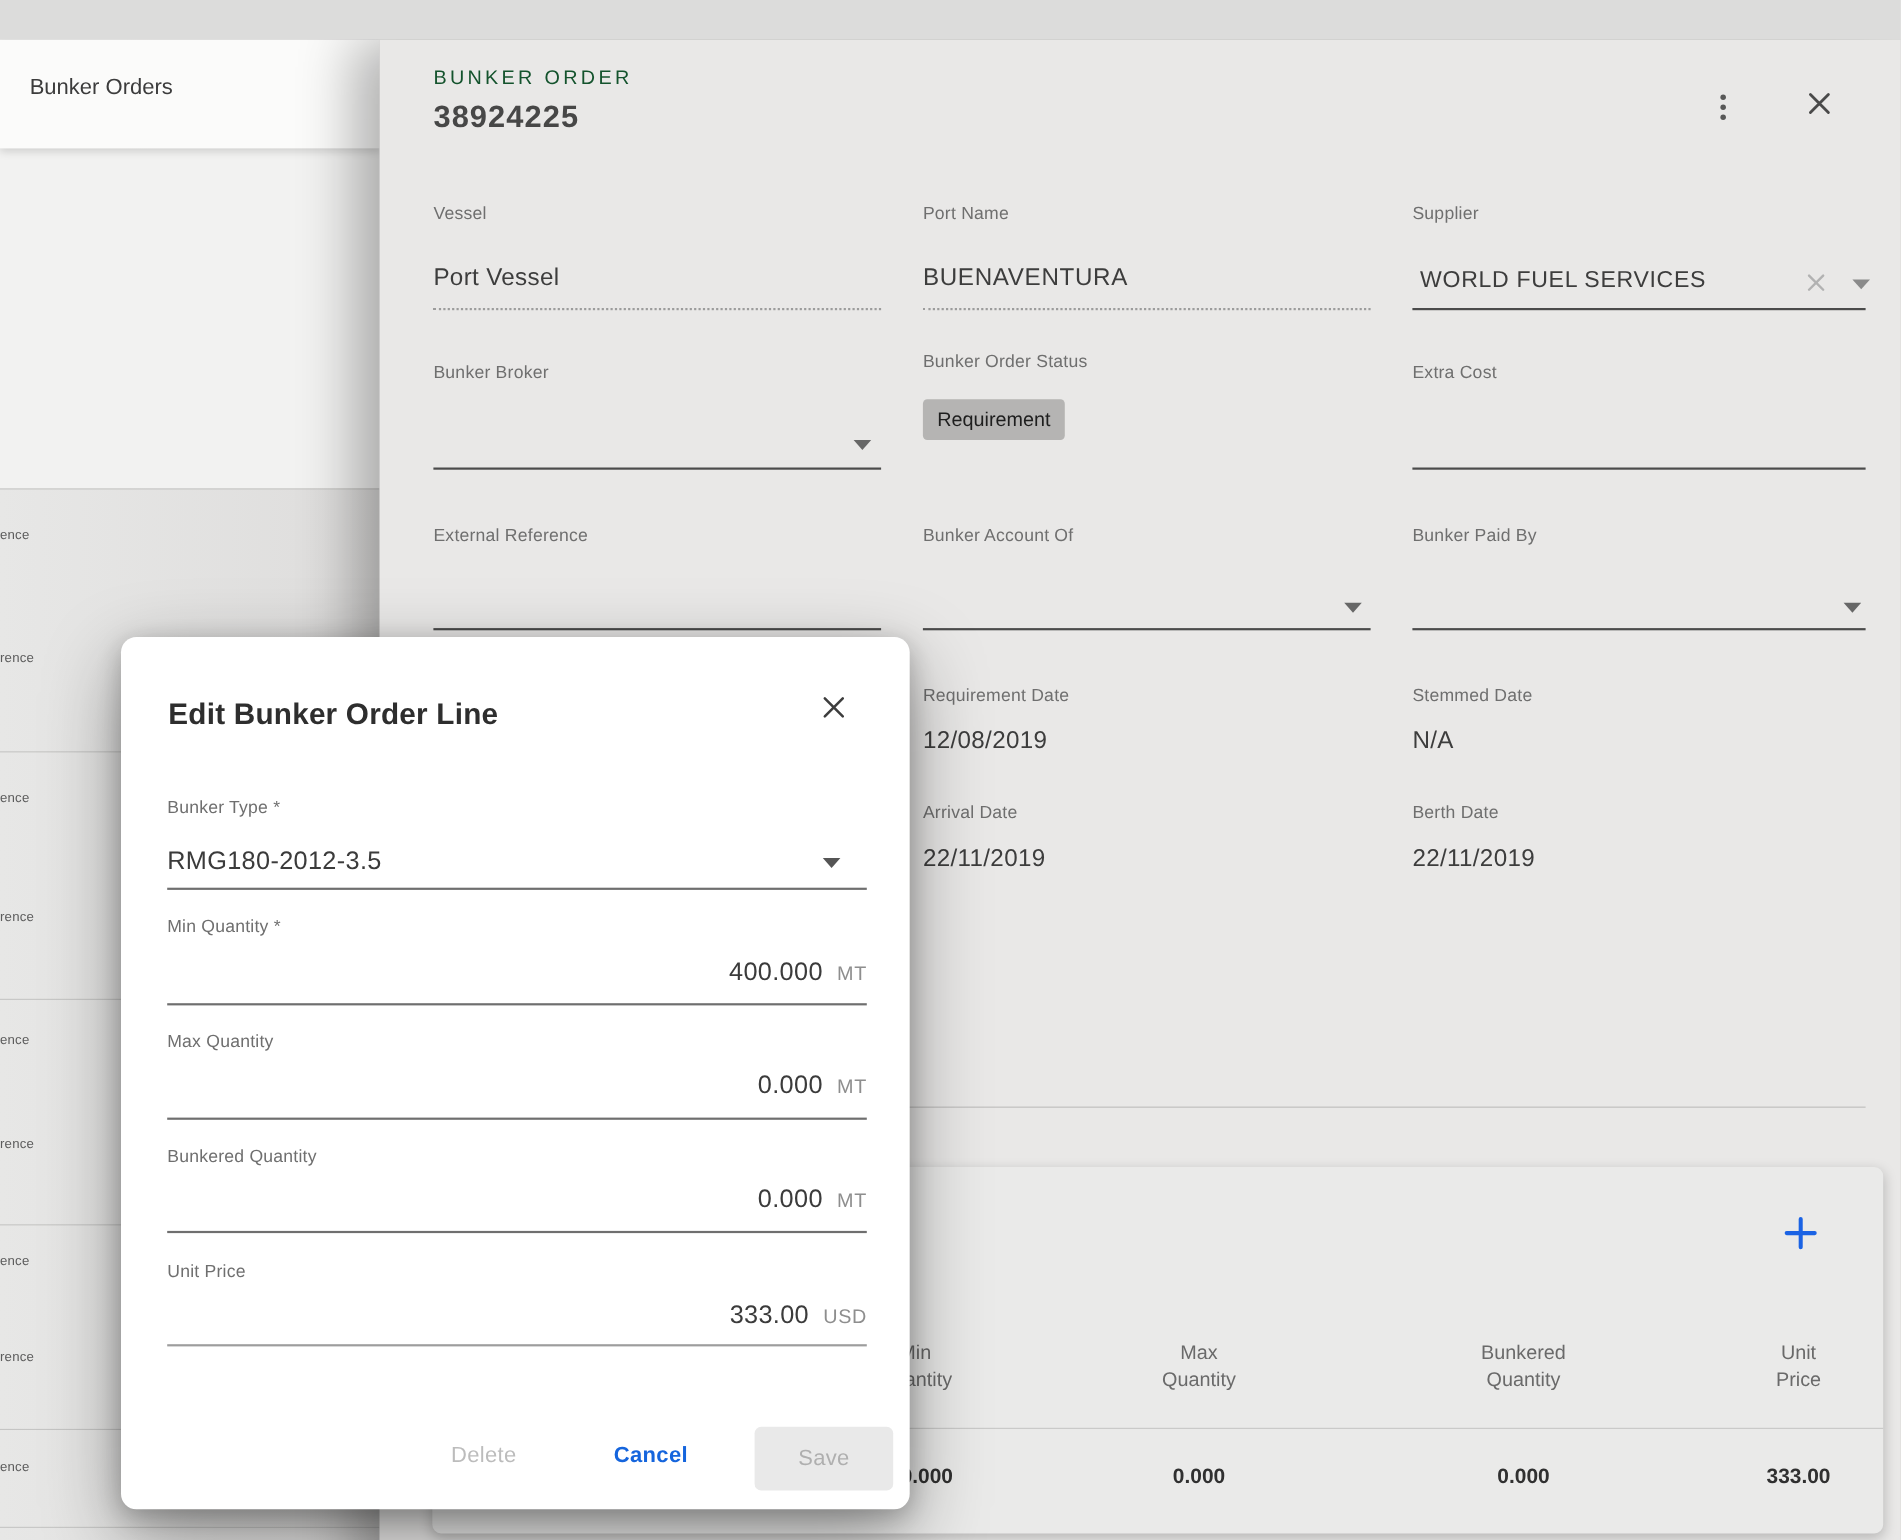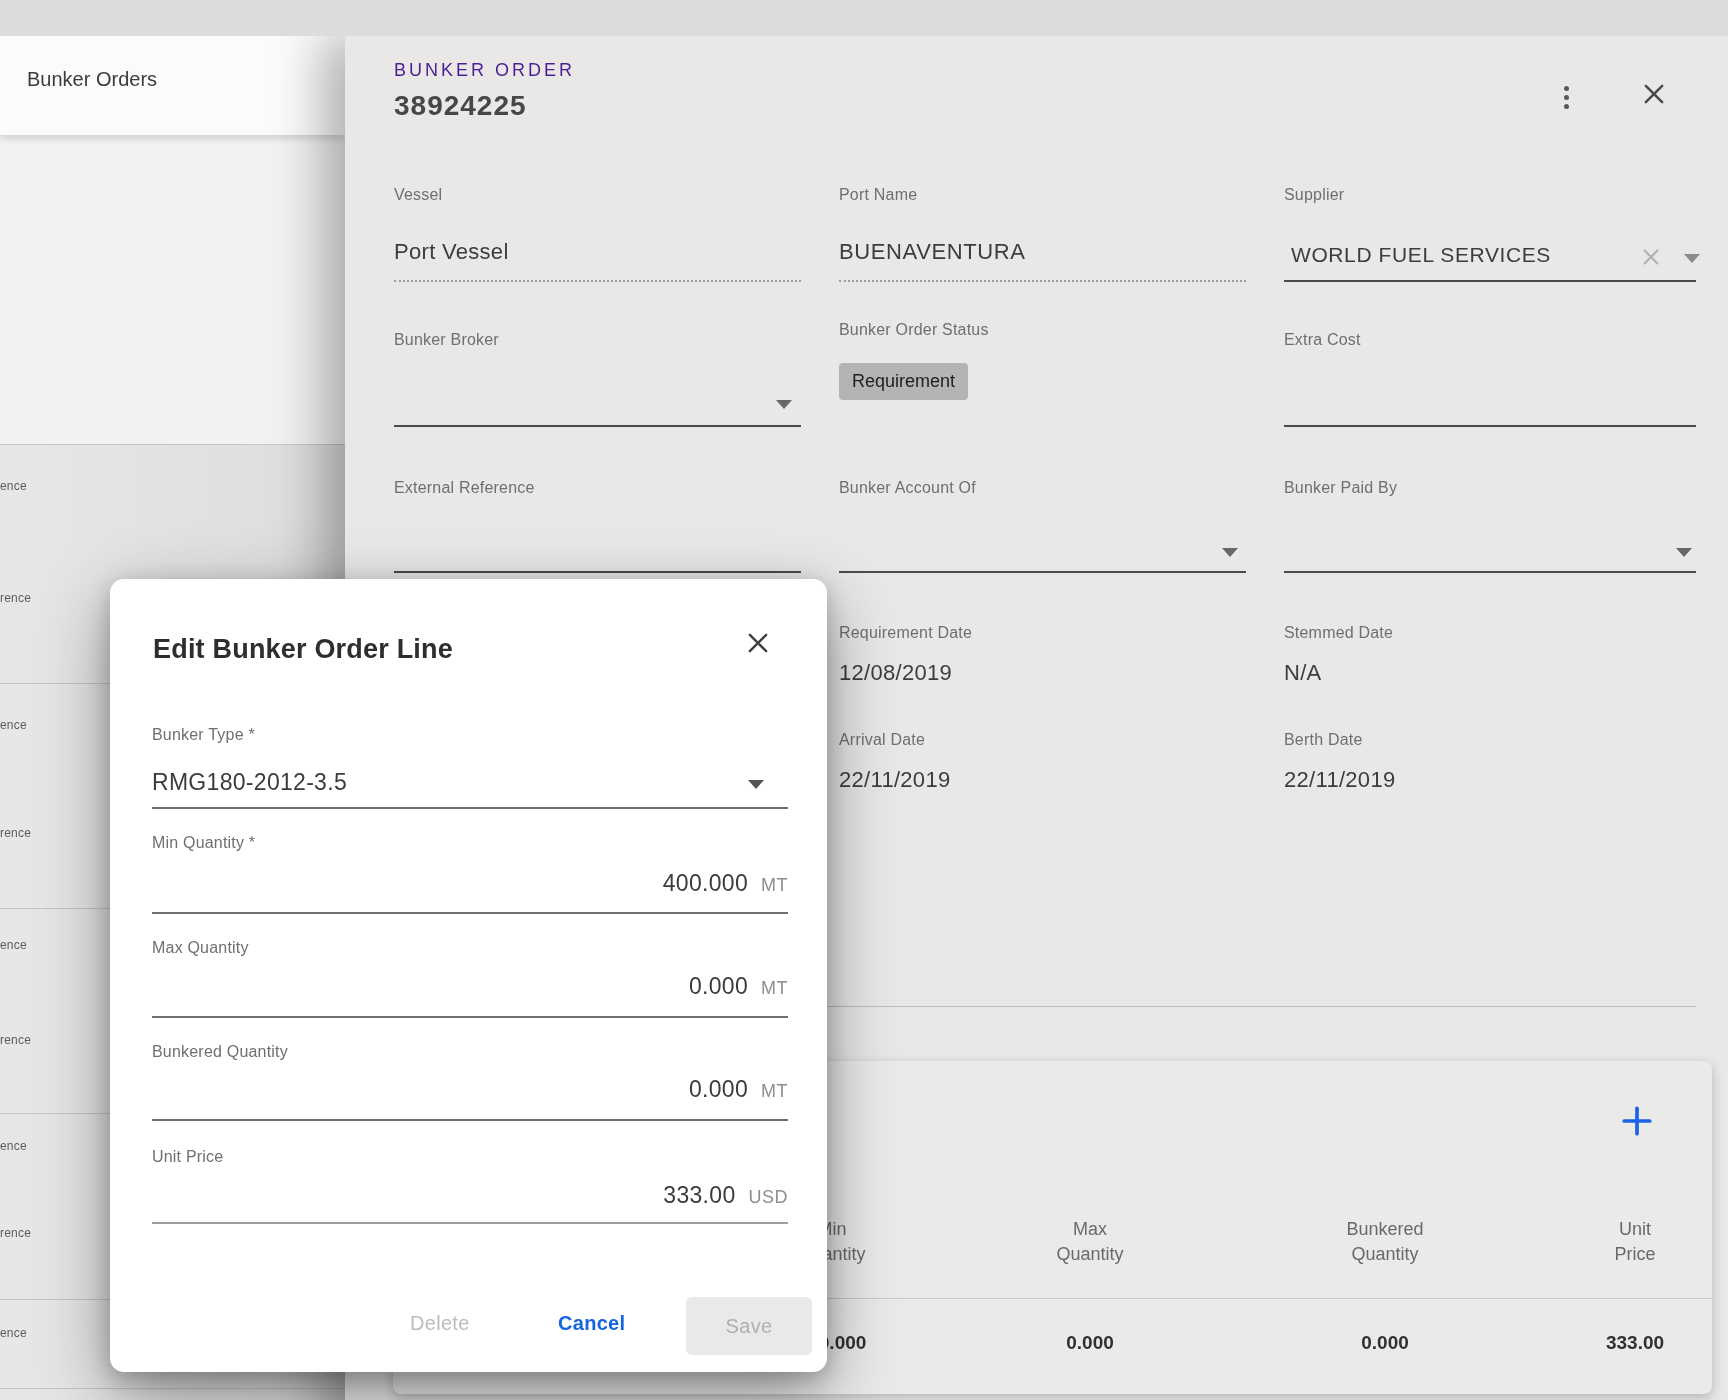--- a/index.html
+++ b/index.html
@@ -10,21 +10,21 @@
   
   .left-panel{left:0;top:0;width:345px;height:1400px;background:linear-gradient(90deg,#e7e7e6,#dedddc);}
   .left-header-card{left:0;top:0;width:345px;height:99px;background:#fbfbfa;box-shadow:0 3px 8px rgba(0,0,0,.16);}
   .page-title{left:27px;top:32px;font-size:20px;color:#3c3c3c;}
   .left-subcard{left:0;top:99px;width:345px;height:309px;background:#f2f2f1;}
   .left-div{left:0;width:345px;height:0;border-top:1px solid #c5c5c4;}
   .left-row{left:0;font-size:12px;color:#5c5c5c;letter-spacing:.2px;}
 
   
   .drawer-bg{left:345px;top:0;width:1383px;height:1400px;background:#e9e8e7;box-shadow:-22px 0 48px rgba(0,0,0,.30);}
-  .drawer-eyebrow{font-size:18px;letter-spacing:3px;color:#4c1d95;font-weight:500;}
+  .drawer-eyebrow{font-size:18px;letter-spacing:3px;color:#14532d;font-weight:500;}
   .order-number{font-size:28px;font-weight:700;color:#474747;letter-spacing:1px;}
   .lbl{font-size:16px;color:#6f6f6f;letter-spacing:.2px;}
   .val{font-size:22px;color:#3d3d3d;letter-spacing:.3px;}
   .ul{height:0;border-bottom:2px solid #4b4b4b;}
   .ul.dot{border-bottom:2px dotted #9c9c9c;}
   .caret{width:0;height:0;border-left:8px solid transparent;border-right:8px solid transparent;border-top:9px solid #676767;}
   .badge{display:inline-block;height:37px;line-height:37px;padding:0 13px;background:var(--badge-bg,#b5b4b3);border-radius:4px;font-size:18px;color:#1e1e1e;}
   .kebab i{display:block;width:5px;height:5px;border-radius:50%;background:#585858;margin:4px auto;}
 
   

